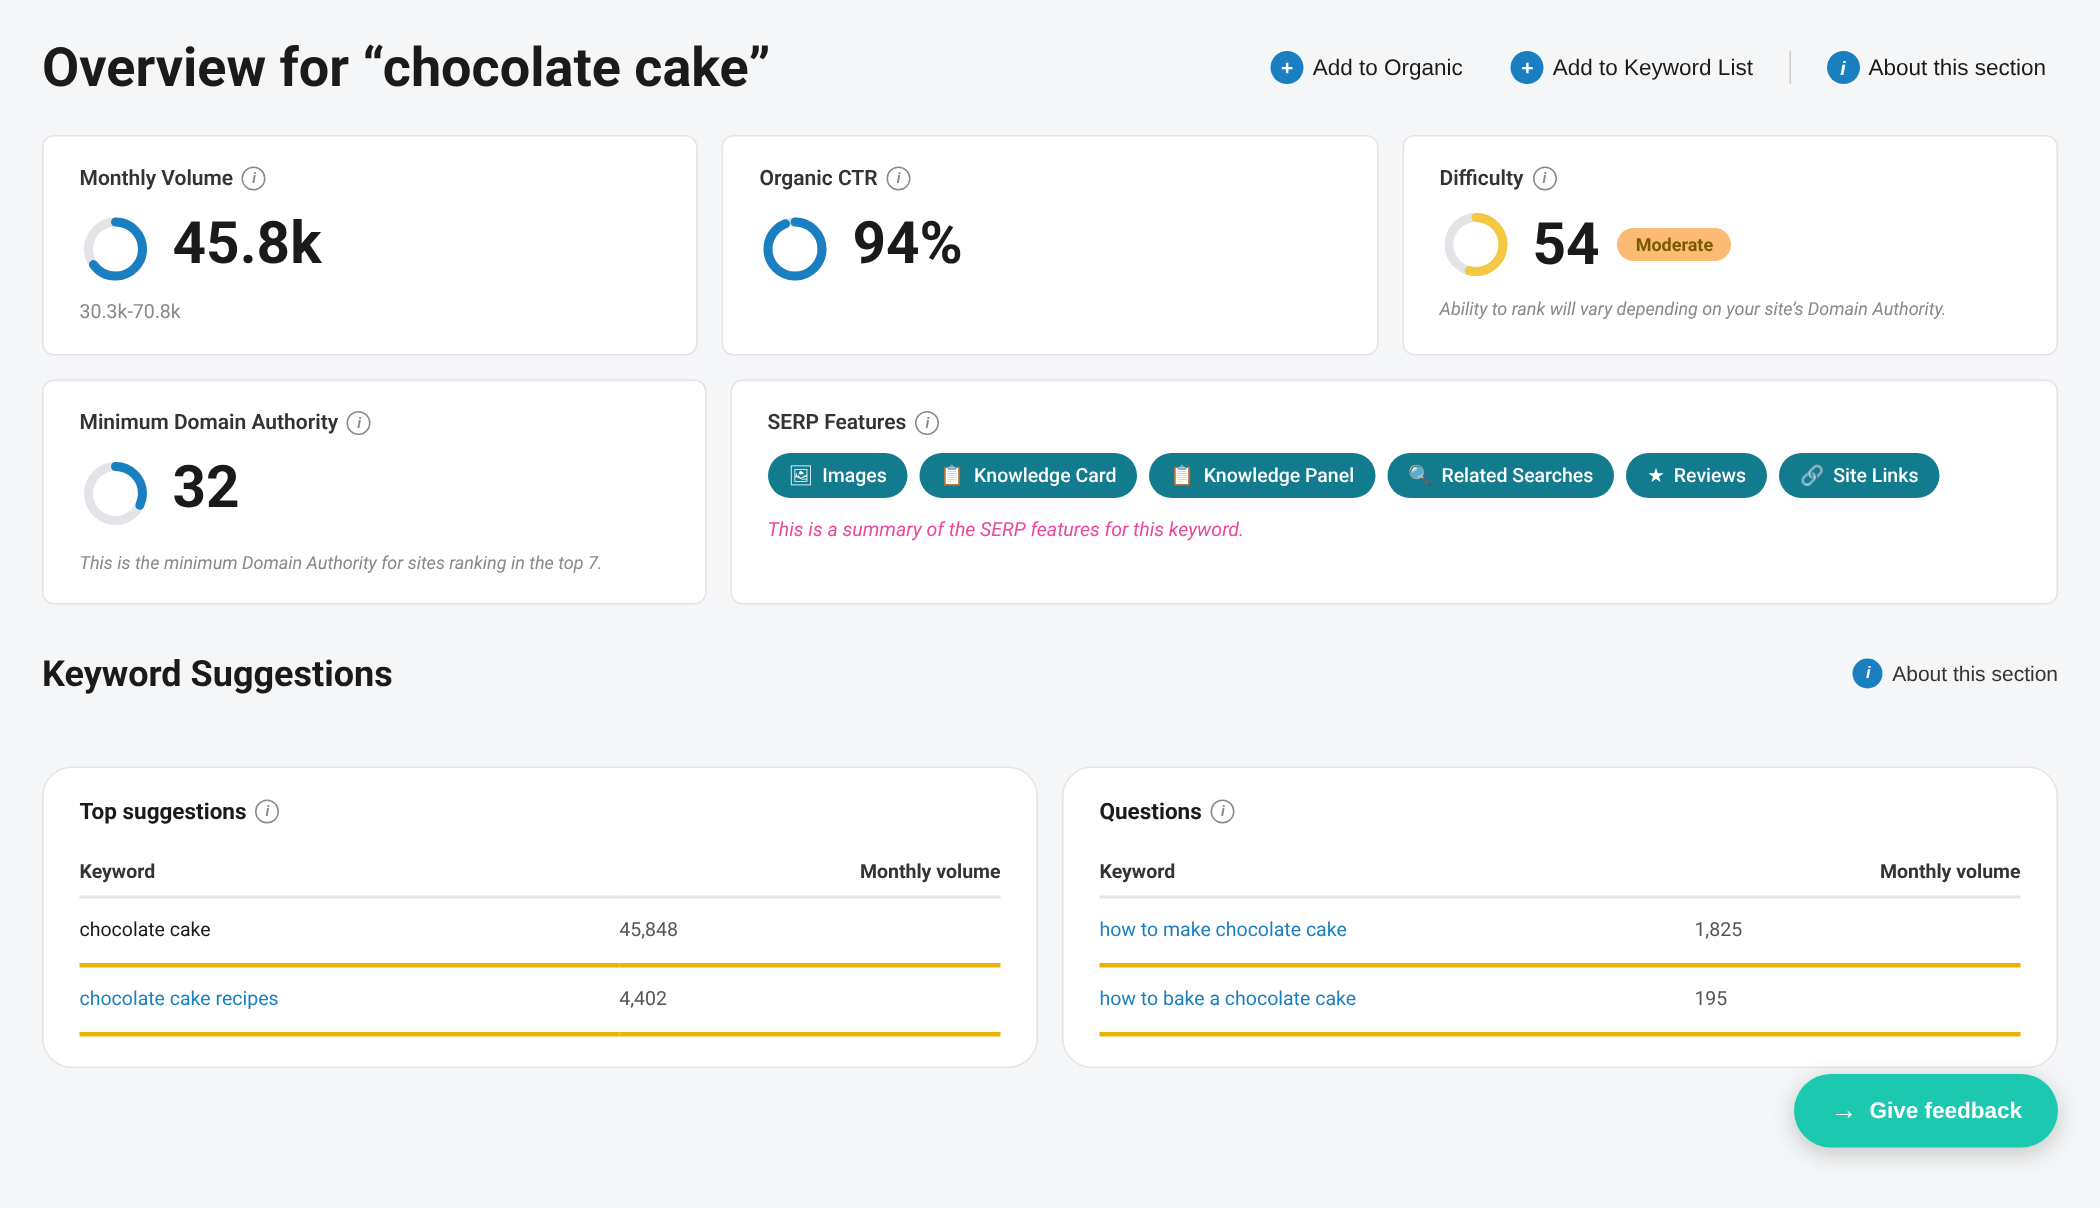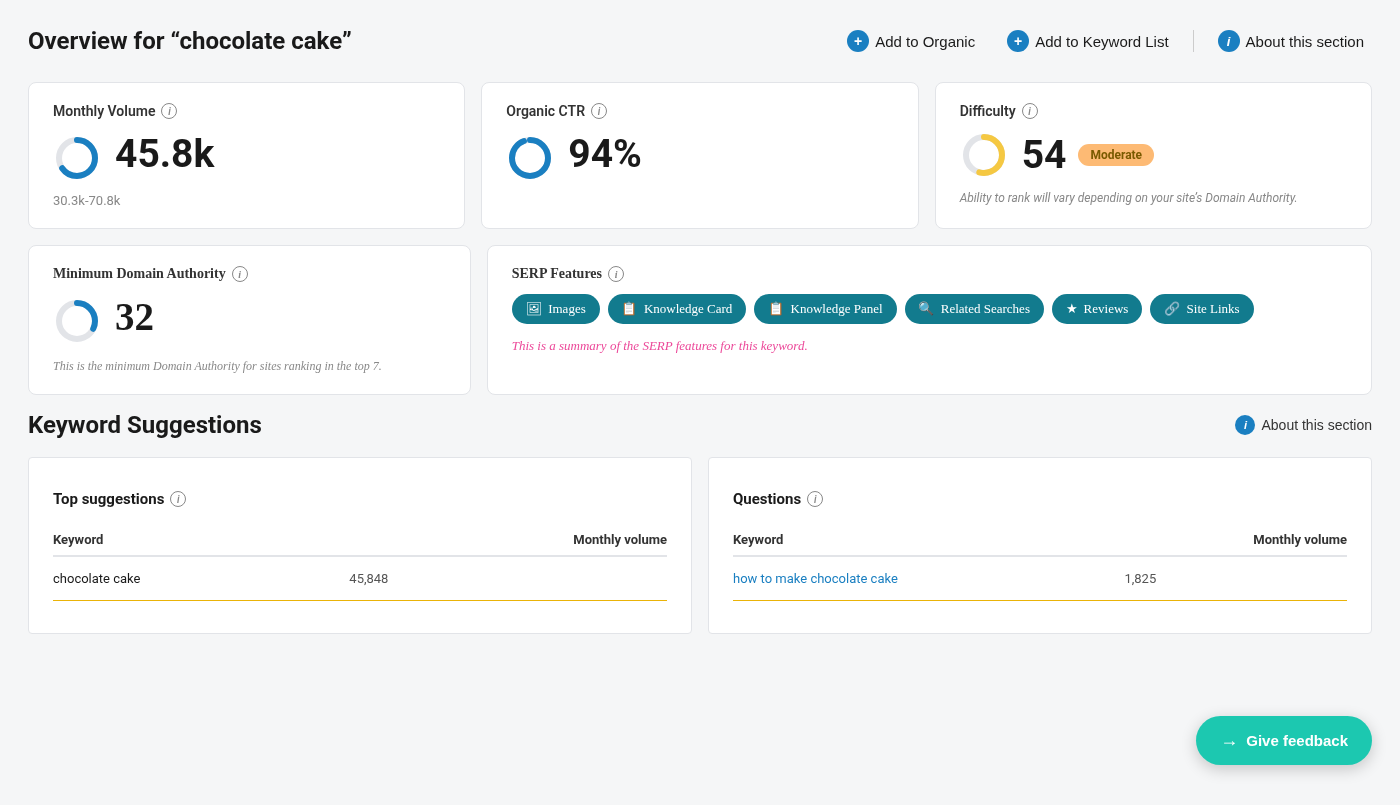--- a/index.html
+++ b/index.html
@@ -16,21 +16,21 @@
     }
 
     
     .page-header {
       display: flex;
       align-items: center;
       justify-content: space-between;
       margin-bottom: 24px;
     }
     .page-title {
-      font-size: 24px;
+      font-size: 36px;
       font-weight: 700;
       color: #1a1a1a;
     }
     .header-actions {
       display: flex;
       align-items: center;
       gap: 16px;
     }
     .action-btn {
       display: flex;
@@ -69,22 +69,21 @@
     .metrics-grid {
       display: grid;
       grid-template-columns: 1fr 1fr 1fr;
       gap: 16px;
       margin-bottom: 16px;
     }
     .metrics-row2 {
       display: grid;
       grid-template-columns: 1fr 2fr;
       gap: 16px;
-      margin-bottom: 16px;
-      font-family: Liberation Serif, serif;
+      margin-bottom: 32px;
     }
     .card {
       background: white;
       border-radius: 8px;
       border: 1px solid #e2e4e8;
       padding: 20px 24px;
     }
     .card-label {
       font-size: 14px;
       font-weight: 600;
@@ -208,23 +207,24 @@
     }
 
     
     .suggestions-grid {
       display: grid;
       grid-template-columns: 1fr 1fr;
       gap: 16px;
     }
     .table-card {
       background: white;
-      border-radius: 4px;
+      border-radius: 20px;
       border: 1px solid #e2e4e8;
-      padding: 32px 24px;
+      padding: 20px 24px;
+      margin-top: 30px;
     }
     .table-card-title {
       font-size: 15px;
       font-weight: 700;
       color: #1a1a1a;
       display: flex;
       align-items: center;
       gap: 6px;
       margin-bottom: 16px;
     }
@@ -239,21 +239,21 @@
       text-align: left;
       padding: 8px 0;
       border-bottom: 2px solid #e2e4e8;
     }
     .keyword-table th:last-child {
       text-align: right;
     }
     .keyword-table td {
       font-size: 13px;
       padding: 14px 0;
-      border-bottom: 1px solid #eab308;
+      border-bottom: 3px solid #eab308;
       color: #1a1a1a;
     }
     .keyword-table td:last-child {
       text-align: left;
       color: #555;
     }
     .keyword-link {
       color: #1a7fc1;
       text-decoration: none;
       cursor: pointer;
@@ -443,40 +443,48 @@
           <tr>
             <th>Keyword</th>
             <th>Monthly volume</th>
           </tr>
         </thead>
         <tbody>
           <tr>
             <td>chocolate cake</td>
             <td>45,848</td>
           </tr>
+          <tr>
+            <td><a class="keyword-link">chocolate cake recipes</a></td>
+            <td>4,402</td>
+          </tr>
         </tbody>
       </table>
     </div>
 
     <div class="table-card">
       <div class="table-card-title">
         <span>Questions</span>
         <span class="info-icon">i</span>
       </div>
       <table class="keyword-table">
         <thead>
           <tr>
             <th>Keyword</th>
             <th>Monthly volume</th>
           </tr>
         </thead>
         <tbody>
           <tr>
             <td><a class="keyword-link">how to make chocolate cake</a></td>
             <td>1,825</td>
+          </tr>
+          <tr>
+            <td><a class="keyword-link">how to bake a chocolate cake</a></td>
+            <td>195</td>
           </tr>
         </tbody>
       </table>
     </div>
 
   </div>
 
 </div>
 
 <button class="feedback-btn">

